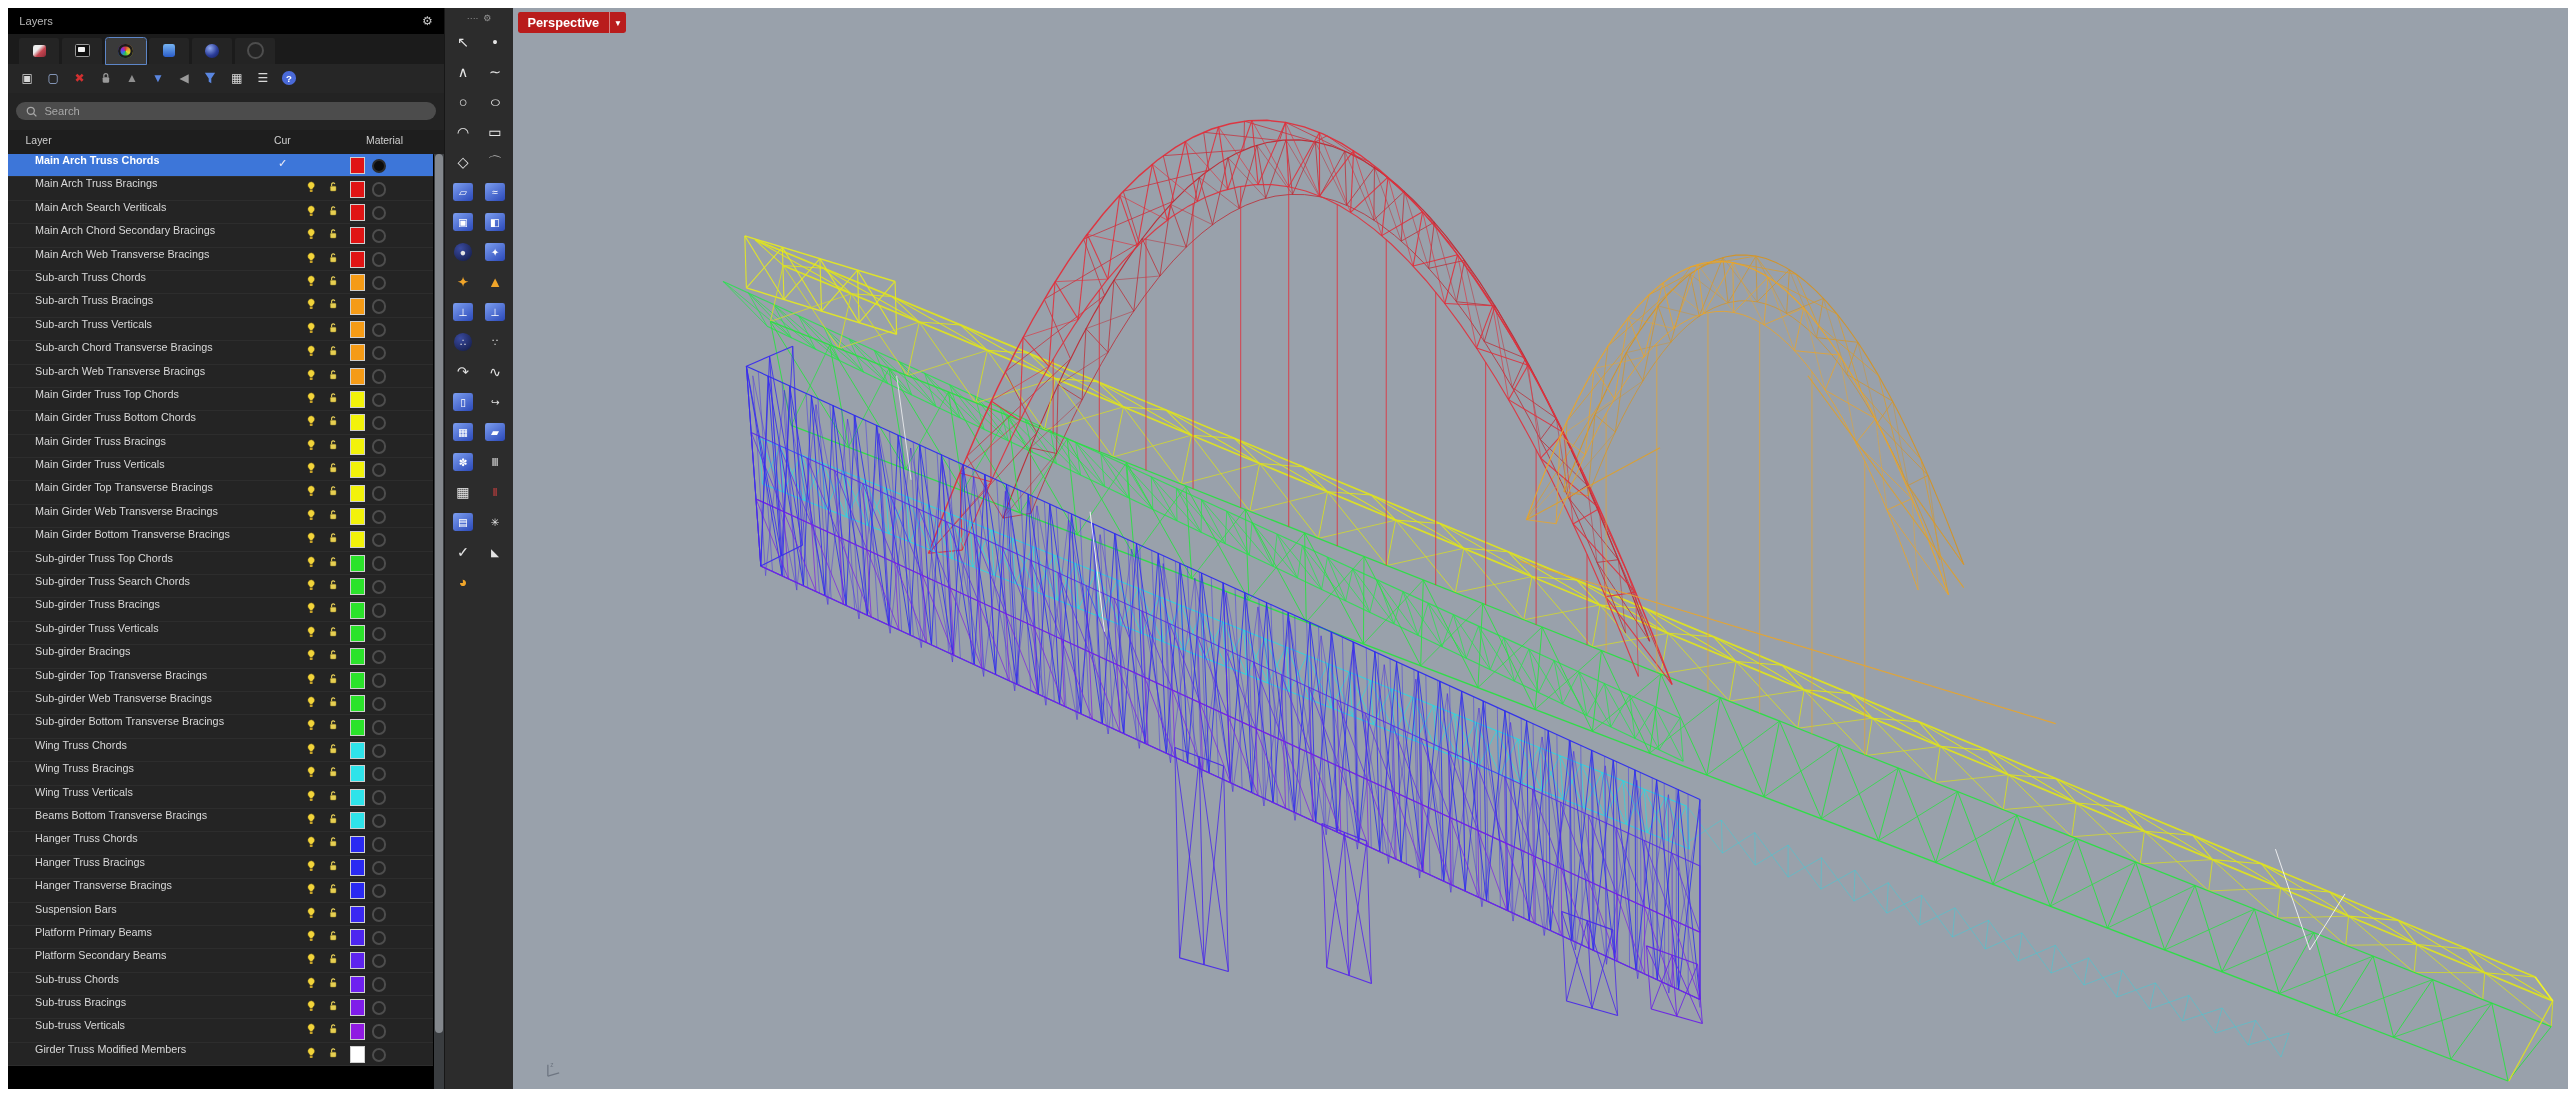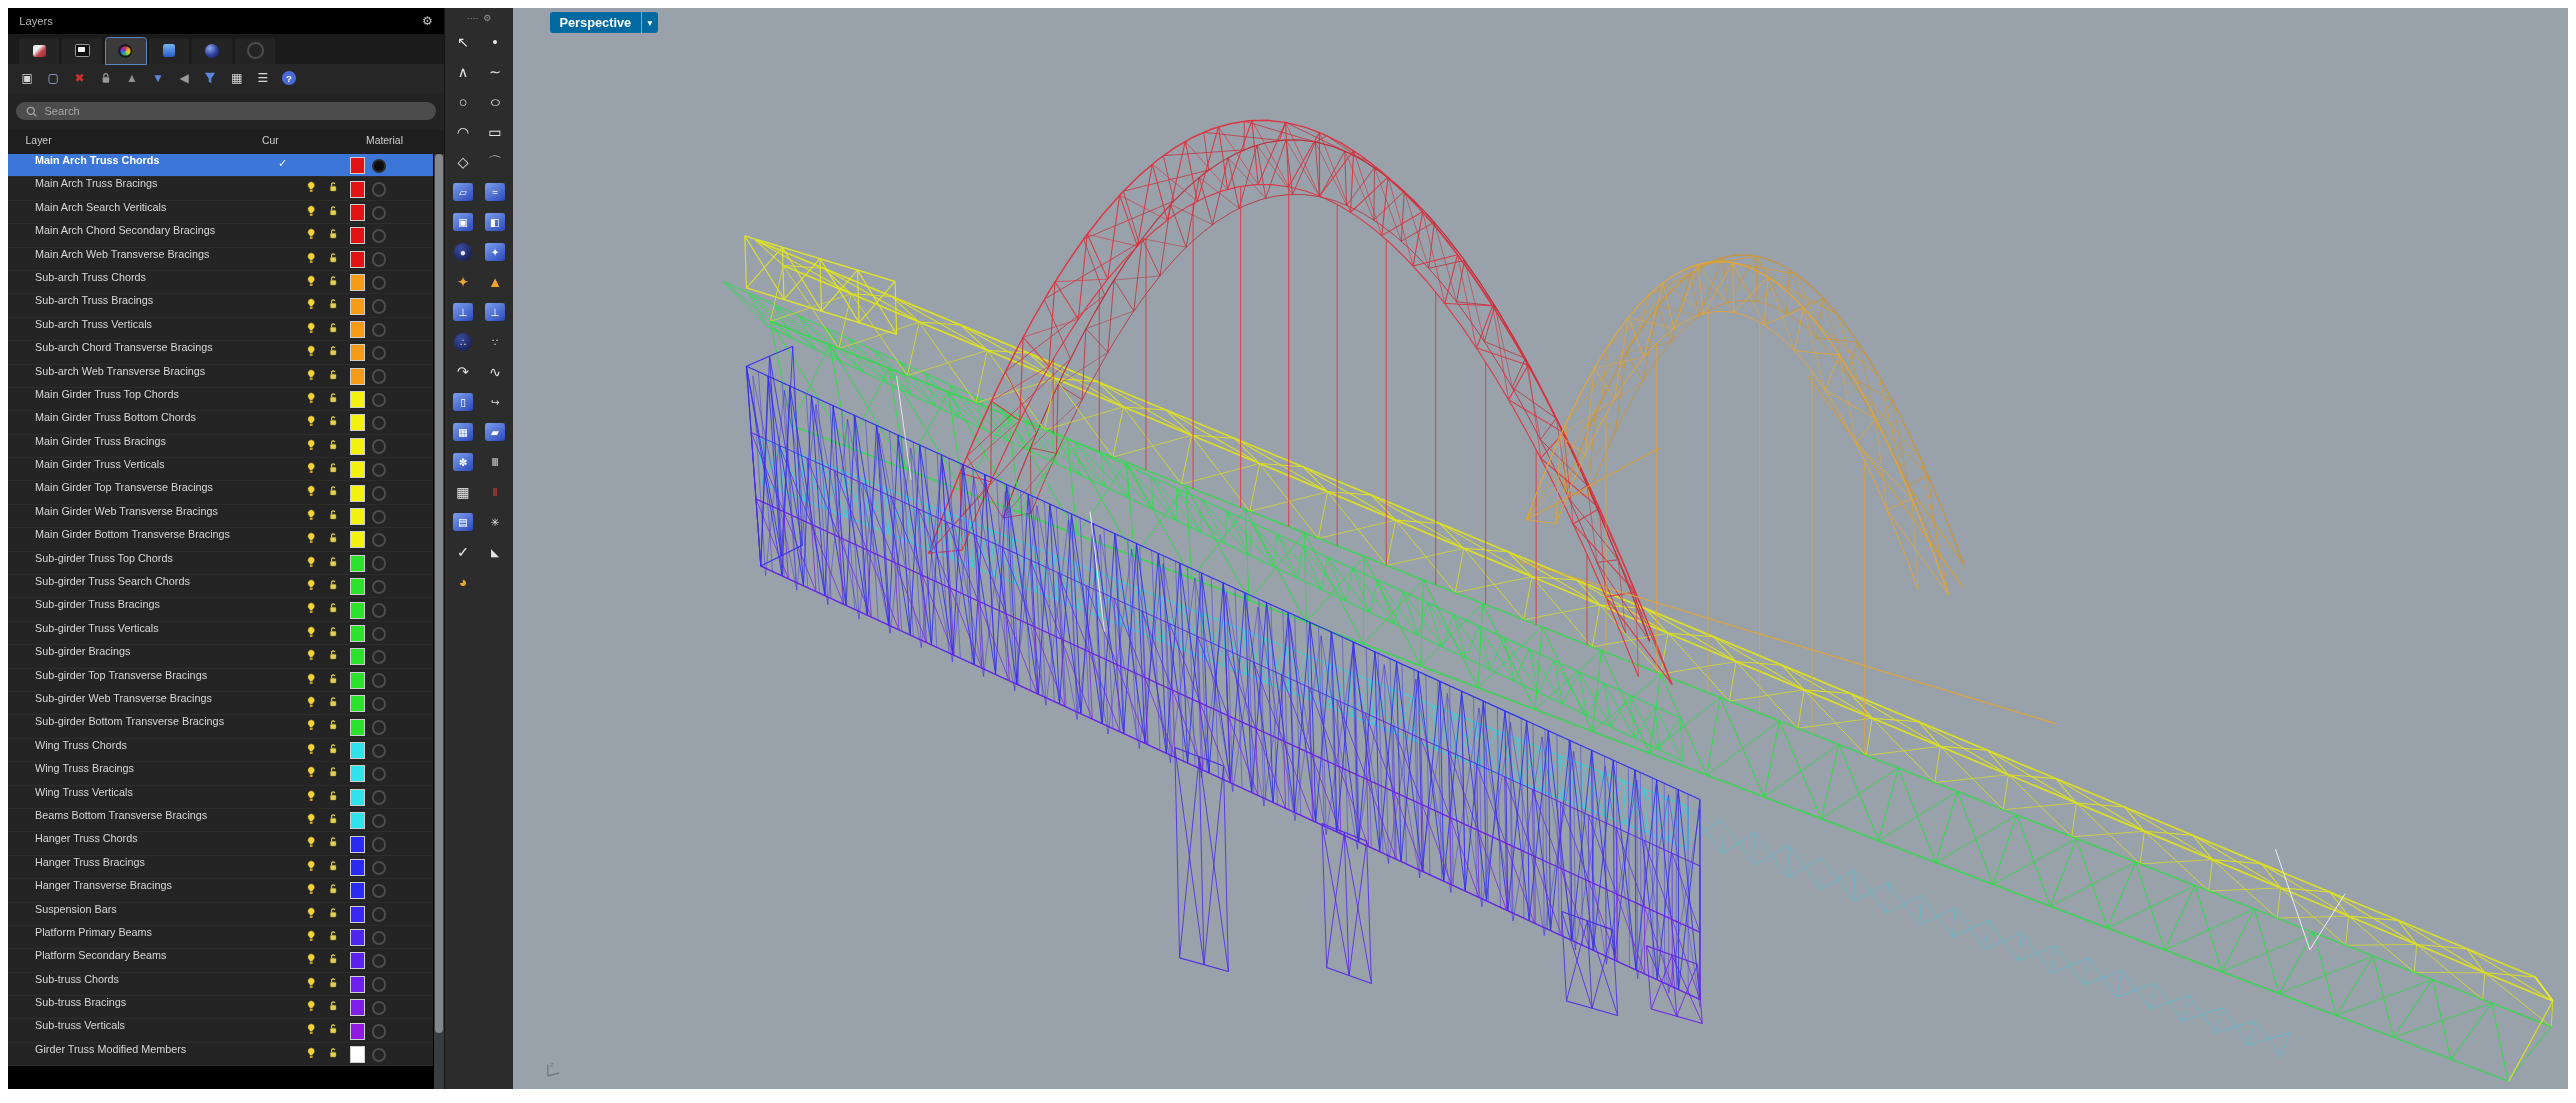--- a/index.html
+++ b/index.html
@@ -21,21 +21,21 @@
   .ic-render{width:13.6px;height:13.6px;border-radius:50%;background:radial-gradient(circle at 35% 30%,#8fa8ee,#2b3d9a 55%,#101a52);}
   .ic-ghost{width:12.8px;height:12.8px;border-radius:50%;border:2.4px solid #6f6f6f;opacity:.55;}
   .panel-actions{height:29px;display:flex;align-items:center;gap:7.2px;padding-left:9.6px;background:#262626;}
   .act{width:19px;height:19px;display:flex;align-items:center;justify-content:center;font-size:12px;}
   .search-wrap{height:37px;display:flex;align-items:center;padding:0 8px;background:#232323;}
   .search-box{flex:1;height:18px;background:#4c4c4c;border-radius:12.8px;display:flex;align-items:center;padding:0 9.6px;gap:5.6px;}
   .search-box input{flex:1;background:transparent;border:none;outline:none;color:#e2e2e2;font-size:11.2px;}
   .search-box input::placeholder{color:#a8a8a8;}
   .cols{height:24px;position:relative;background:#1e1e1e;border-bottom:0.8px solid #0c0c0c;color:#cfcfcf;font-size:10.4px;}
   .cols span{position:absolute;top:5.6px;}
-  .col-layer{left:17.6px;} .col-cur{left:254px;} .col-material{left:358px;}
+  .col-layer{left:17.6px;} .col-cur{left:266px;} .col-material{left:358px;}
   .layer-list{position:absolute;left:0;right:11.2px;top:146px;bottom:0;overflow:hidden;}
   .lrow{position:relative;height:22.4px;border-bottom:0.8px solid #2d2d2d;background:#242424;}
   .lrow.sel{background:#3d76d9;}
   .lname{position:absolute;left:27px;top:0;font-size:10.8px;color:#d8d8d8;white-space:nowrap;max-width:232px;overflow:hidden;}
   .lrow.sel .lname{color:#ffffff;font-weight:bold;}
   .lcur{position:absolute;left:270px;top:3.2px;color:#e8e8f4;font-size:11.2px;}
   .lbulb{position:absolute;left:298px;top:4px;}
   .llock{position:absolute;left:320px;top:4px;}
   .lsw{position:absolute;left:342px;top:3.2px;width:12.8px;height:15px;border:1.2px solid #cfcfcf;}
   .lmat{position:absolute;left:364px;top:4.8px;width:10.4px;height:10.4px;border-radius:50%;border:2px solid #4d4d4d;}
@@ -756,21 +756,21 @@
         <div class="tool orange">
           <span class="">◕</span>
         </div>
         <div class="tool plain">
           <span class=""></span>
         </div>
       </div>
   </div>
 
   <div class="viewport" style="background: rgb(153, 161, 171);">
-    <div class="vtab" style="background: #0369a1; margin-left: 32px;">
+    <div class="vtab" style="background: #b91c1c;">
       <span class="vtab-label">Perspective</span>
       <span class="vtab-arrow">▾</span>
     </div>
     <svg class="bridge-svg" id="bridge" viewBox="640 10 2571 1352" preserveAspectRatio="none">
         <line x1="903.0" y1="352.0" x2="2100.0" y2="898.0" stroke="#2ee052" stroke-width="1.4300000000000002" stroke-opacity="0.9"></line>
         <line x1="958.0" y1="408.0" x2="2104.0" y2="952.0" stroke="#2ee052" stroke-width="1.4300000000000002" stroke-opacity="0.9"></line>
         <line x1="903.0" y1="352.0" x2="958.0" y2="408.0" stroke="#2ee052" stroke-width="1.1" stroke-opacity="0.9"></line>
         <line x1="903.0" y1="352.0" x2="988.2" y2="422.3" stroke="#2ee052" stroke-width="1.1" stroke-opacity="0.9"></line>
         <line x1="958.0" y1="408.0" x2="934.5" y2="366.4" stroke="#2ee052" stroke-width="1.1" stroke-opacity="0.9"></line>
         <line x1="934.5" y1="366.4" x2="988.2" y2="422.3" stroke="#2ee052" stroke-width="1.1" stroke-opacity="0.9"></line>

